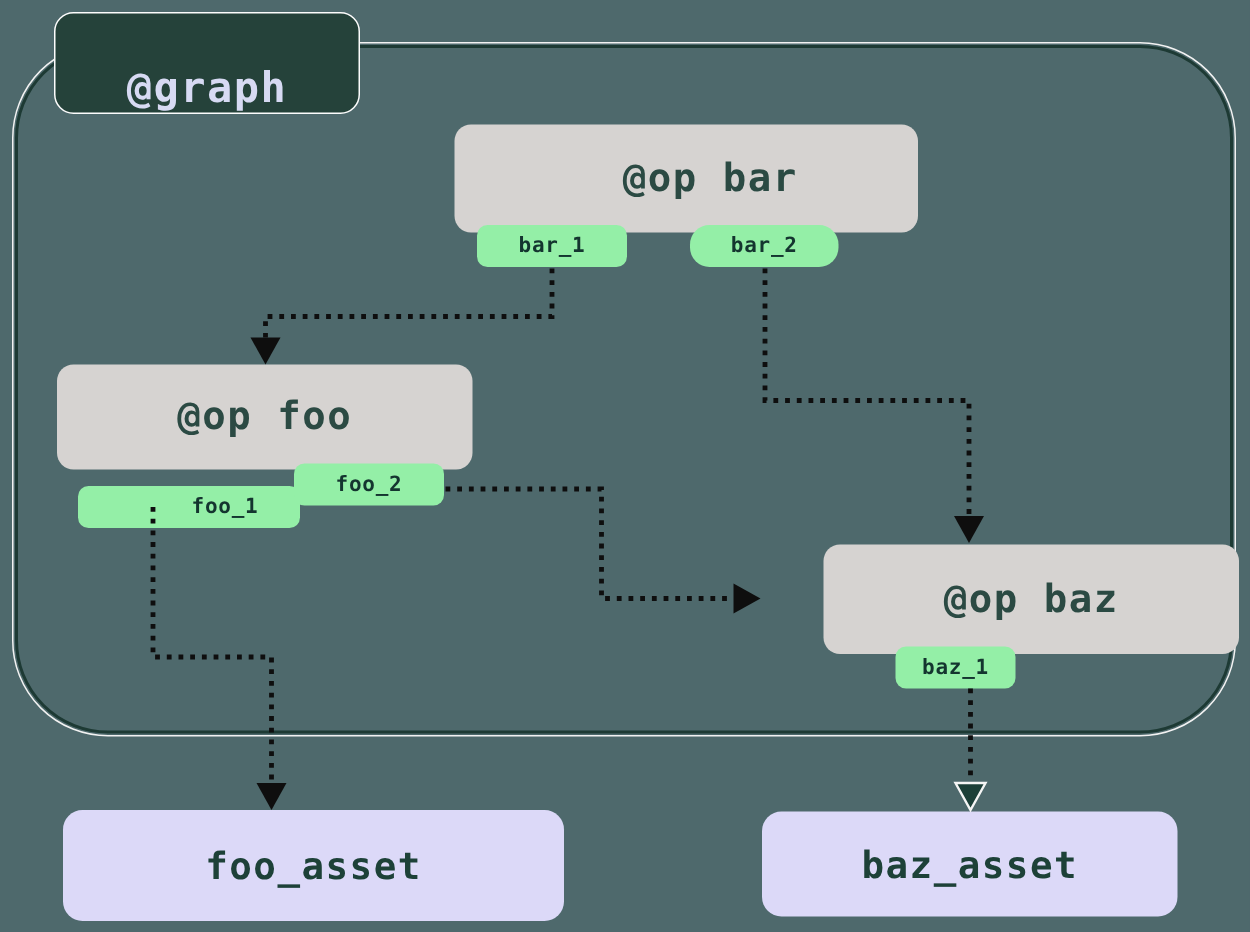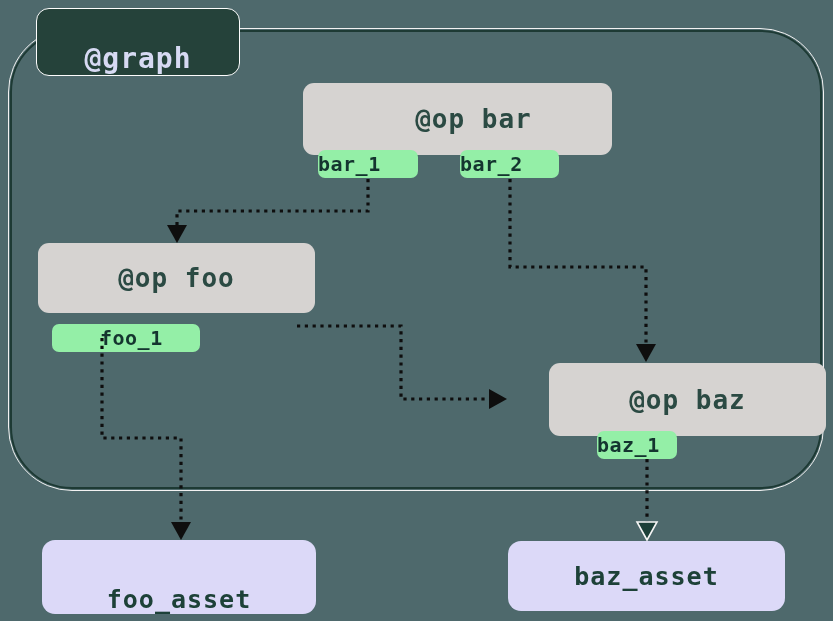--- a/index.html
+++ b/index.html
@@ -41,37 +41,37 @@
     display:flex;align-items:center;justify-content:center;
     color:var(--op-text);font-size:26px;font-weight:600;letter-spacing:1px;
     z-index:2;
   }
   .op-bar{left:303px;top:83px;width:277px;height:72px;padding-left:32px;}
   .op-foo{left:38px;top:243px;width:277px;height:70px;}
   .op-baz{left:508px;top:363px;width:277px;height:73px;margin-left:41px;}
 
   .out-tab{
     position:absolute;height:28px;background:var(--tab-fill);border-radius:7px;
-    display:flex;align-items:center;
-    color:var(--tab-text);font-size:20px;font-weight:600;letter-spacing:0.5px;
+    display:flex;align-items:center;justify-content:center;
+    color:var(--tab-text);font-size:14px;font-weight:600;letter-spacing:0.5px;
     z-index:4;
   }
   .tab-bar1{left:318px;top:150px;width:100px;}
-  .tab-bar2{left:460px;top:150px;width:99px;}
+  .tab-bar2{left:460px;top:150px;width:99px;border-radius:13px;}
   .tab-foo1{left:52px;top:324px;width:100px;padding-left:48px;}
   .tab-foo2{left:196px;top:309px;width:100px;}
   .tab-baz1{left:597px;top:431px;width:80px;}
 
   .asset-box{
     position:absolute;background:var(--asset-fill);border-radius:13px;
     display:flex;align-items:center;justify-content:center;
     color:var(--asset-text);font-size:25px;font-weight:600;letter-spacing:1px;
     z-index:2;
   }
-  .asset-foo{left:42px;top:540px;width:274px;height:74px;align-items:flex-end;}
+  .asset-foo{left:42px;top:540px;width:334px;height:74px;}
   .asset-baz{left:508px;top:541px;width:277px;height:70px;}
 
   svg.edges{position:absolute;inset:0;z-index:5;pointer-events:none;}
   .edge-line{fill:none;stroke:var(--edge);stroke-width:3.2;stroke-dasharray:3.2 4.6;stroke-linecap:butt;}
   .arrow-head{fill:var(--edge);}
   .arrow-head-outlined{fill:#1c3f38;stroke:#f5f5f5;stroke-width:1.6;}
 </style>
 </head>
 <body>
 
@@ -91,20 +91,23 @@
   </div>
   <div class="out-tab tab-bar2">
     <span>bar_2</span>
   </div>
 
   <div class="op-box op-foo">
     <span>@op foo</span>
   </div>
   <div class="out-tab tab-foo1">
     <span>foo_1</span>
+  </div>
+  <div class="out-tab tab-foo2">
+    <span>foo_2</span>
   </div>
 
   <div class="op-box op-baz">
     <span>@op baz</span>
   </div>
   <div class="out-tab tab-baz1">
     <span>baz_1</span>
   </div>
 
   <div class="asset-box asset-foo">

